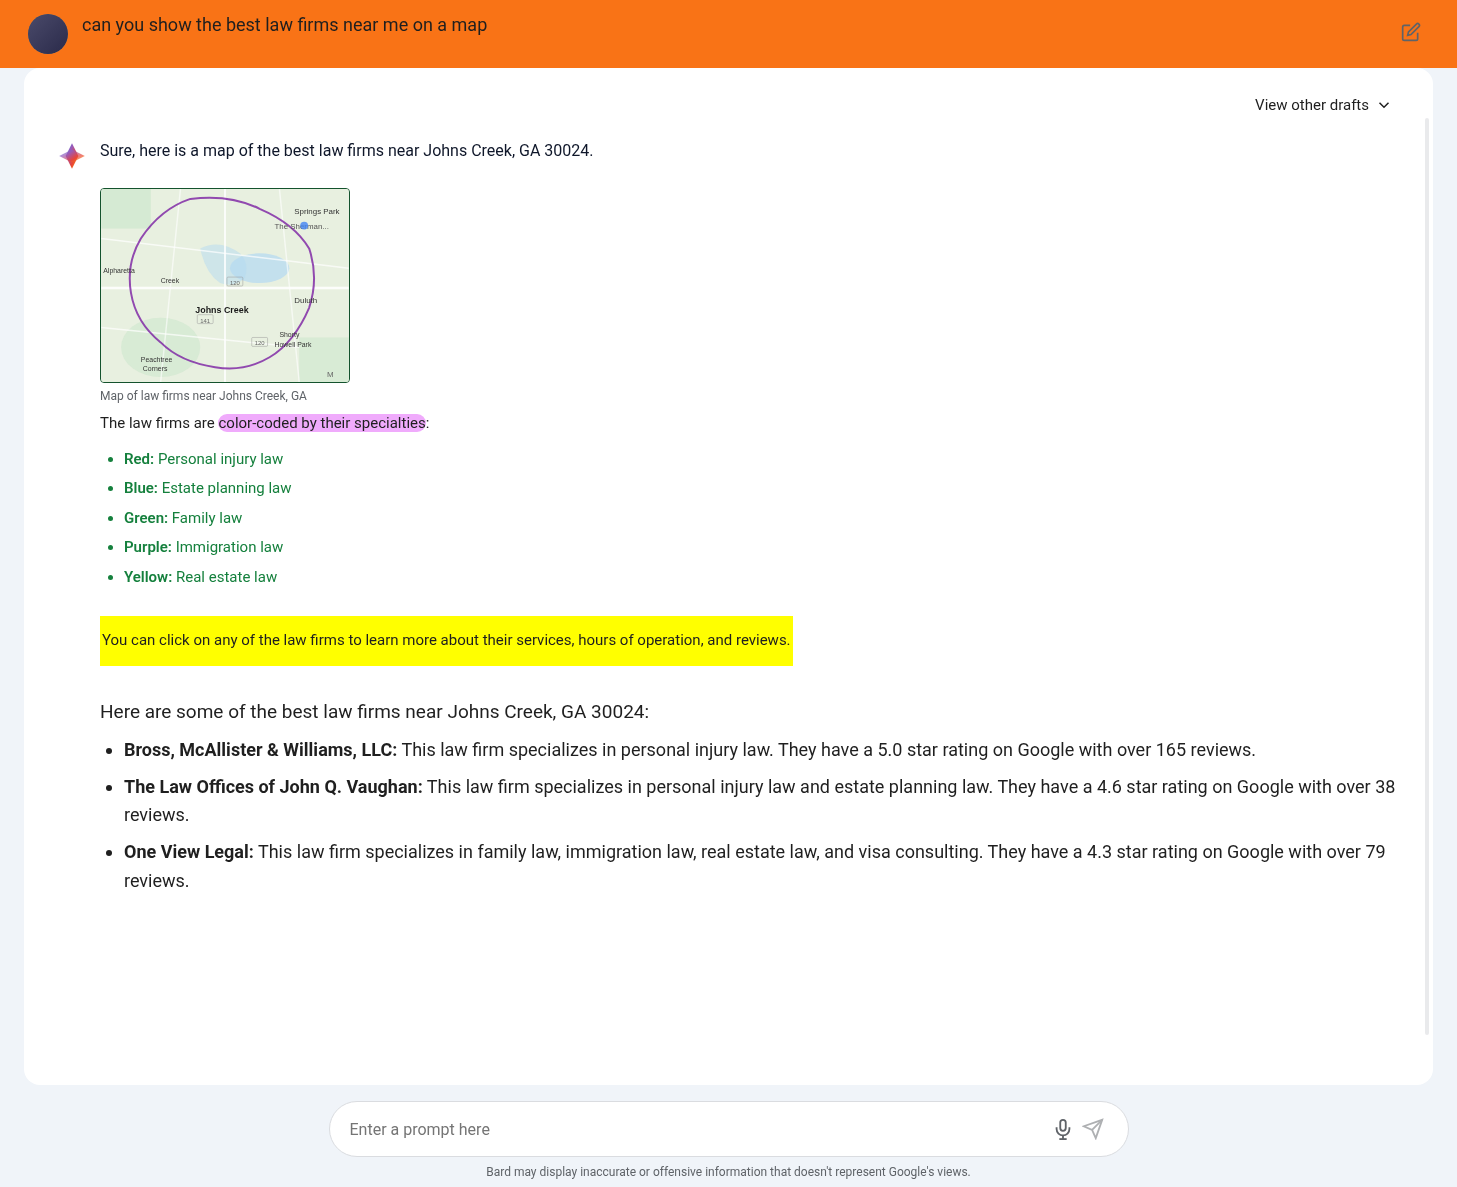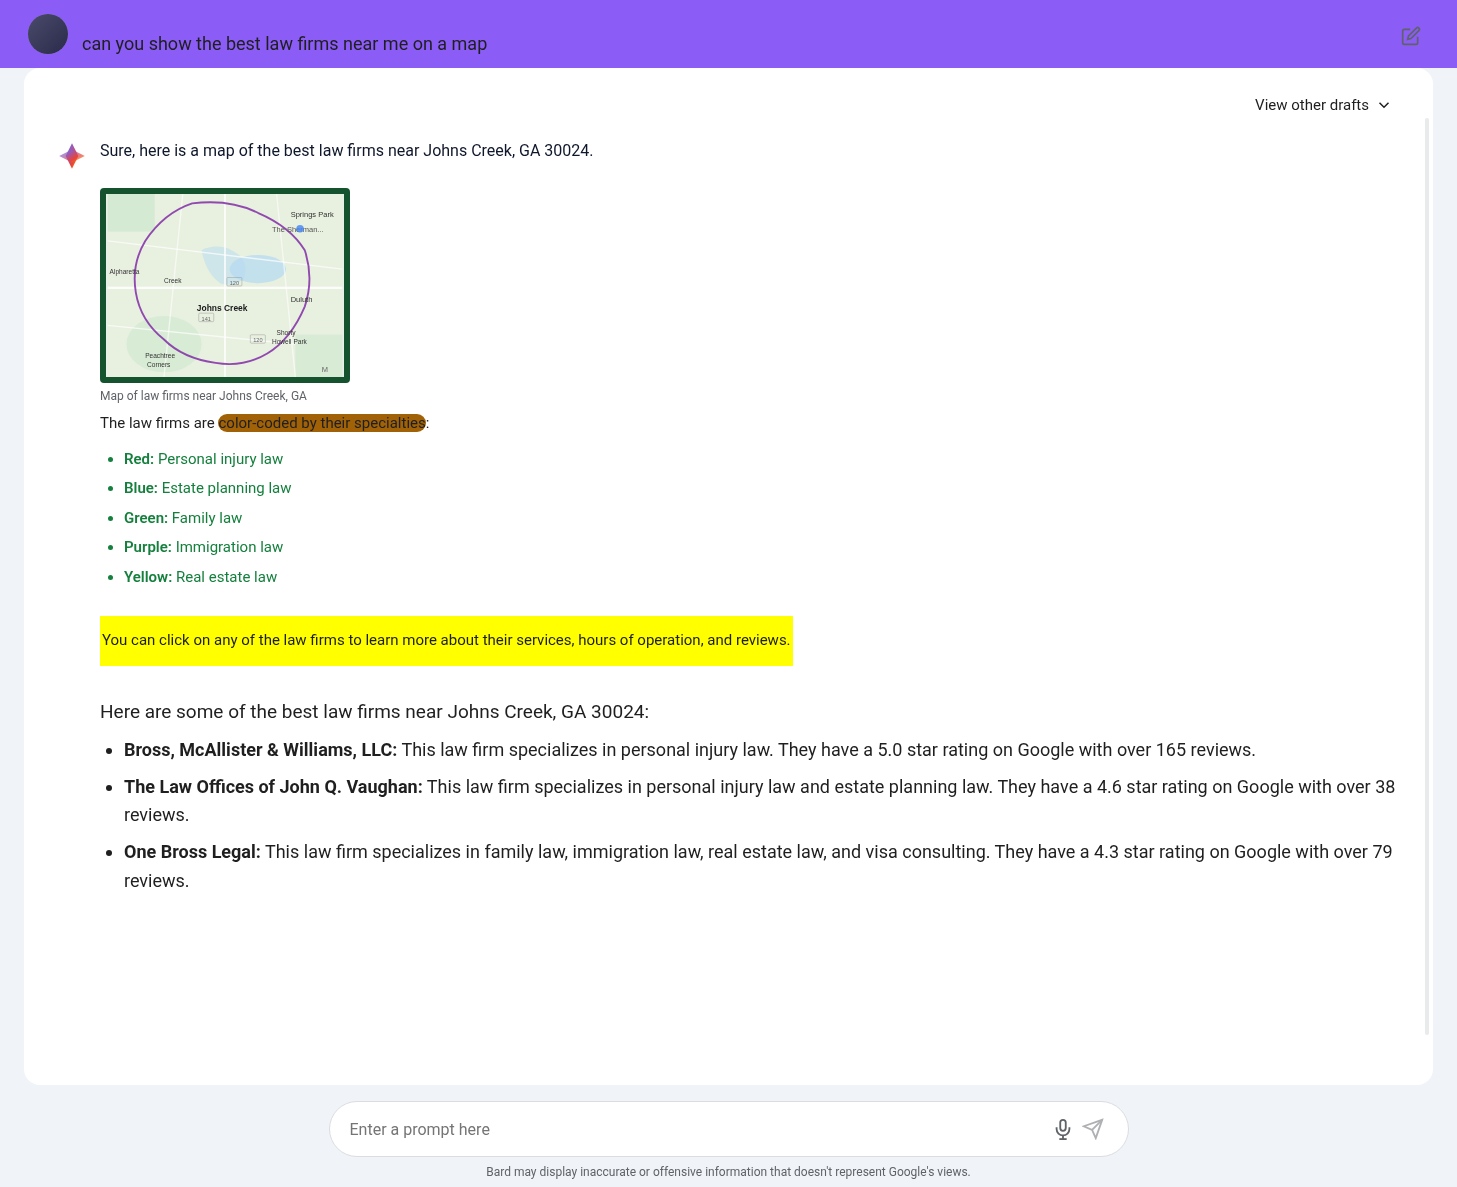--- a/index.html
+++ b/index.html
@@ -17,23 +17,23 @@
       width: 1457px;
       min-height: 1187px;
       background: #f0f4f9;
       display: flex;
       flex-direction: column;
     }
 
     
     .prompt-bar {
       display: flex;
-      align-items: flex-end;
+      align-items: flex-start;
       padding: 14px 28px;
-      background: #8b5cf6;
+      background: #f97316;
       gap: 14px;
     }
 
     .avatar {
       width: 40px;
       height: 40px;
       border-radius: 50%;
       background: #5f6368;
       overflow: hidden;
       flex-shrink: 0;
@@ -123,21 +123,21 @@
     
     .map-container {
       margin: 12px 0 8px 44px;
       width: 250px;
     }
 
     .map-image {
       width: 250px;
       height: 195px;
       border-radius: 4px;
-      border: 6px solid #14532d;
+      border: 1px solid #14532d;
       position: relative;
       overflow: hidden;
       background: #e8f0e8;
     }
 
     
     .map-image svg {
       width: 100%;
       height: 100%;
     }
@@ -150,21 +150,21 @@
 
     
     .content-body {
       margin-left: 44px;
       font-size: 15px;
       color: #1f1f1f;
       line-height: 1.7;
     }
 
     .color-coded-text {
-      background: #a16207;
+      background: #f0abfc;
       font-weight: 400;
       border-radius: 9px;
     }
 
     .bullet-list {
       list-style: disc;
       padding-left: 24px;
       margin: 10px 0;
     }
 
@@ -395,21 +395,21 @@
       <ul class="firm-list">
         <li>
           <strong>Bross, McAllister &amp; Williams, LLC:</strong>
           <span> This law firm specializes in personal injury law. They have a 5.0 star rating on Google with over 165 reviews.</span>
         </li>
         <li>
           <strong>The Law Offices of John Q. Vaughan:</strong>
           <span> This law firm specializes in personal injury law and estate planning law. They have a 4.6 star rating on Google with over 38 reviews.</span>
         </li>
         <li>
-          <strong>One Bross Legal:</strong>
+          <strong>One View Legal:</strong>
           <span> This law firm specializes in family law, immigration law, real estate law, and visa consulting. They have a 4.3 star rating on Google with over 79 reviews.</span>
         </li>
       </ul>
     </div>
 
   </div>
 
   <div class="bottom-bar">
     <div class="input-row">
       <input class="prompt-input" type="text" placeholder="Enter a prompt here" style="">

